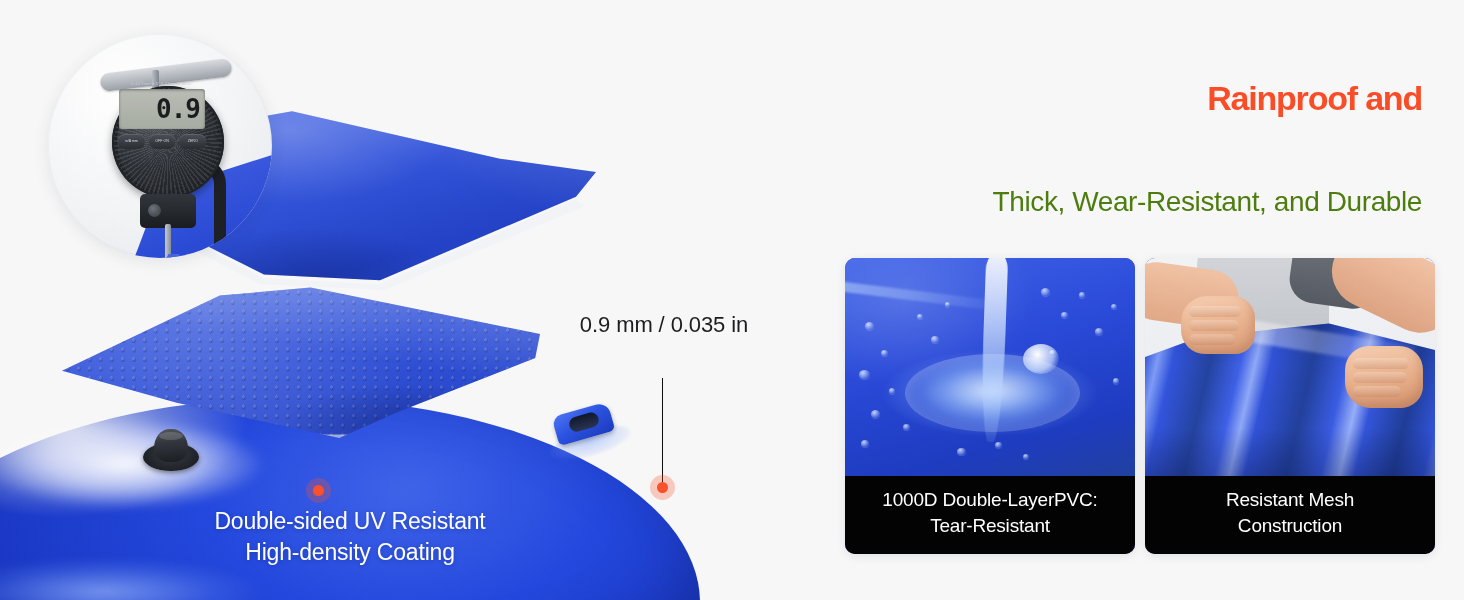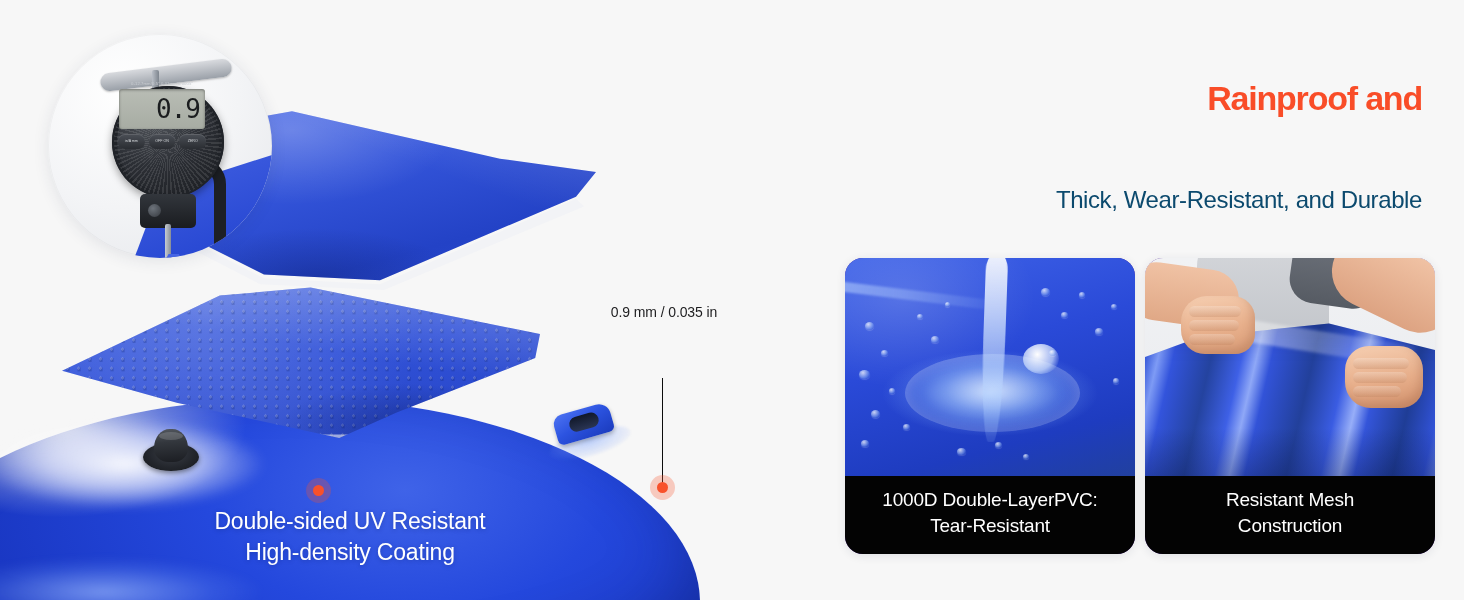--- a/index.html
+++ b/index.html
@@ -160,21 +160,21 @@
   }
   .gauge-lcd{
     position:absolute;left:13px;top:27px;width:86px;height:40px;border-radius:3px;
     background:linear-gradient(180deg,#b9bdb5 0%,#a7aca3 100%);
     box-shadow:inset 0 1px 3px rgba(0,0,0,.4);
     display:flex;align-items:center;justify-content:flex-end;
     padding-right:5px;box-sizing:border-box;
   }
   .gauge-lcd span{
     font-family:"DejaVu Sans Mono","Liberation Mono",monospace;
-    font-size:26px;font-weight:400;color:#1b1d1f;letter-spacing:-1px;line-height:1;
+    font-size:26px;font-weight:700;color:#1b1d1f;letter-spacing:-1px;line-height:1;
   }
   .gauge-btns{position:absolute;left:12px;top:72px;width:88px;display:flex;gap:4px;}
   .gauge-btns i{
     flex:1;height:15px;border-radius:7px;
     background:linear-gradient(180deg,#4b4f56,#2a2d32);
     font-style:normal;font-size:3.6px;color:#d7dadd;
     display:flex;align-items:center;justify-content:center;text-align:center;
     line-height:1.05;box-shadow:inset 0 1px 0 rgba(255,255,255,.12);
   }
   .gauge-neck{
@@ -195,22 +195,22 @@
     background:linear-gradient(90deg,#c7ccd3,#878d96);border-radius:2px;
   }
   .gauge-sample{
     position:absolute;left:30px;top:192px;width:74px;height:70px;
     background:linear-gradient(175deg,#4a68e6 0%,#2a49d2 55%,#1f3bb6 100%);
     clip-path:polygon(44% 0%,58% 0%,100% 96%,86% 100%,30% 100%,0% 86%);
   }
 
   
   .callout-thick{
-    position:absolute;left:576px;top:300px;width:176px;text-align:center;
-    color:#1d1d1f;font-size:14px;line-height:25px;letter-spacing:-.1px;
+    position:absolute;left:576px;top:312px;width:176px;text-align:center;
+    color:#1d1d1f;font-size:22px;line-height:25px;letter-spacing:-.1px;
   }
   .leader-line{
     position:absolute;left:662px;top:378px;width:1px;height:110px;
     background:#0d0d0d;
   }
   .dot{
     position:absolute;width:11px;height:11px;border-radius:50%;
     background:#f9512b;
   }
   .dot:after{
@@ -230,26 +230,26 @@
   
   .right-pane{position:absolute;left:760px;top:0;width:704px;height:600px;}
   .headline{
     position:absolute;right:42px;top:50px;width:640px;
     text-align:right;color:#f94d28;
     font-weight:700;font-size:34px;line-height:51px;letter-spacing:-1.2px;
   }
   .headline .l2{display:block;}
   .subhead{
     position:absolute;right:42px;top:186px;width:640px;
-    text-align:right;color:#0c4a6e;font-size:24px;letter-spacing:-.4px;
+    text-align:right;color:#4d7c0f;font-size:28px;letter-spacing:-.4px;
   }
 
   .cards{position:absolute;left:85px;top:258px;width:590px;display:flex;gap:10px;}
   .card{
-    width:326px;border-radius:18px;overflow:hidden;background:#4c1d95;
+    width:326px;border-radius:10px;overflow:hidden;background:#4c1d95;
     box-shadow:0 2px 10px rgba(30,40,70,.10);
   }
   .card-photo{position:relative;height:218px;overflow:hidden;}
   .card-cap{
     background:#030303;color:#fff;text-align:center;
     font-size:19px;line-height:26px;letter-spacing:-.2px;
     padding:11px 8px 15px;box-sizing:border-box;min-height:70px;
   }
 
   

